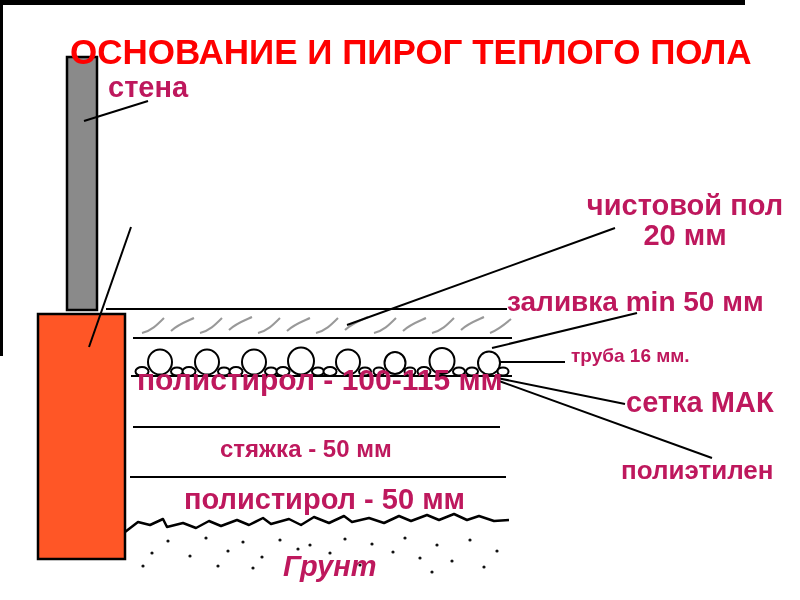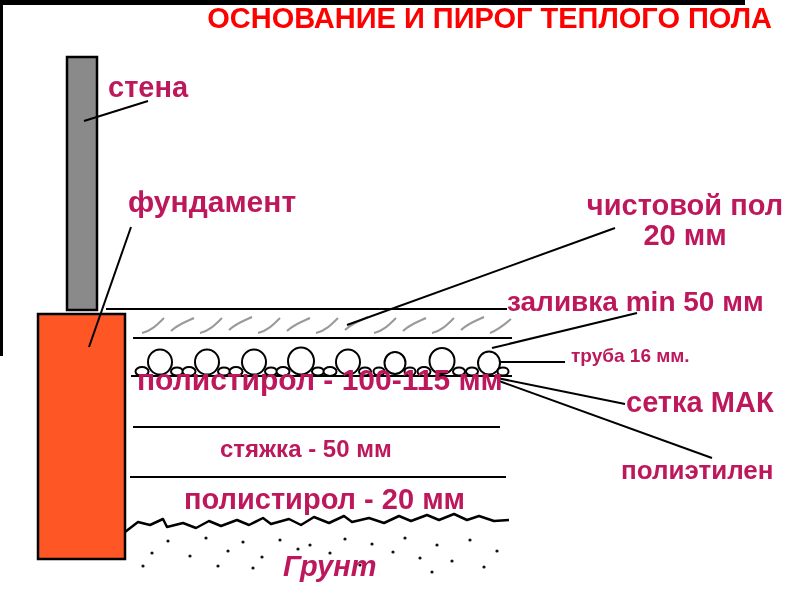--- a/index.html
+++ b/index.html
@@ -1,20 +1,20 @@
 <!DOCTYPE html>
 <html><head>
 <meta charset="utf-8">
 <style>
   html,body{margin:0;padding:0;background:#fff;}
   #canvas{position:relative;width:800px;height:600px;background:#ffffff;overflow:hidden;
           font-family:"Liberation Sans","DejaVu Sans",sans-serif;}
   .lbl{position:absolute;font-weight:bold;color:#be185d;white-space:nowrap;line-height:1.05;}
-  #title{position:absolute;left:70px;top:2px;width:702px;text-align:right;
-         font-size:29px;font-weight:bold;color:#fe0000;white-space:nowrap;}
+  #title{position:absolute;left:70px;top:32px;width:702px;text-align:left;
+         font-size:35px;font-weight:bold;color:#fe0000;white-space:nowrap;}
   #wall-label{left:108px;top:72px;font-size:29px;}
   #foundation-label{left:128px;top:186px;font-size:30px;}
   #finish-floor-label{left:560px;top:190px;width:250px;text-align:center;font-size:29px;}
   #finish-floor-label span{display:block;}
   #pour-label{left:507px;top:287px;font-size:28px;}
   #pipe-label{left:571px;top:346px;font-size:19px;}
   #mesh-label{left:626px;top:387px;font-size:29px;}
   #polyethylene-label{left:621px;top:457px;font-size:26px;}
   #polystyrene-top-label{left:137px;top:364px;font-size:30px;}
   #screed-label{left:220px;top:436px;font-size:24px;}
@@ -136,30 +136,29 @@
       <circle cx="143" cy="566" r="1.6"></circle>
         <circle cx="218" cy="566" r="1.6"></circle>
       <circle cx="253" cy="568" r="1.6"></circle>
         <circle cx="432" cy="572" r="1.6"></circle>
     </g>
   </svg>
 
   <div id="title">ОСНОВАНИЕ И ПИРОГ ТЕПЛОГО ПОЛА</div>
 
   <div class="lbl" id="wall-label">стена</div>
-  <div class="lbl" id="foundation-label">фундамент</div>
 
   <div class="lbl" id="finish-floor-label">
     <span>чистовой пол</span>
     <span>20 мм</span>
   </div>
 
   <div class="lbl" id="pour-label">заливка min 50 мм</div>
   <div class="lbl" id="pipe-label">труба 16 мм.</div>
   <div class="lbl" id="mesh-label">сетка МАК</div>
   <div class="lbl" id="polyethylene-label">полиэтилен</div>
 
   <div class="lbl" id="polystyrene-top-label">полистирол - 100-115 мм</div>
   <div class="lbl" id="screed-label">стяжка - 50 мм</div>
-  <div class="lbl" id="polystyrene-bottom-label">полистирол - 20 мм</div>
+  <div class="lbl" id="polystyrene-bottom-label">полистирол - 50 мм</div>
   <div class="lbl" id="ground-label">Грунт</div>
 
 </div>
 
 </body></html>

